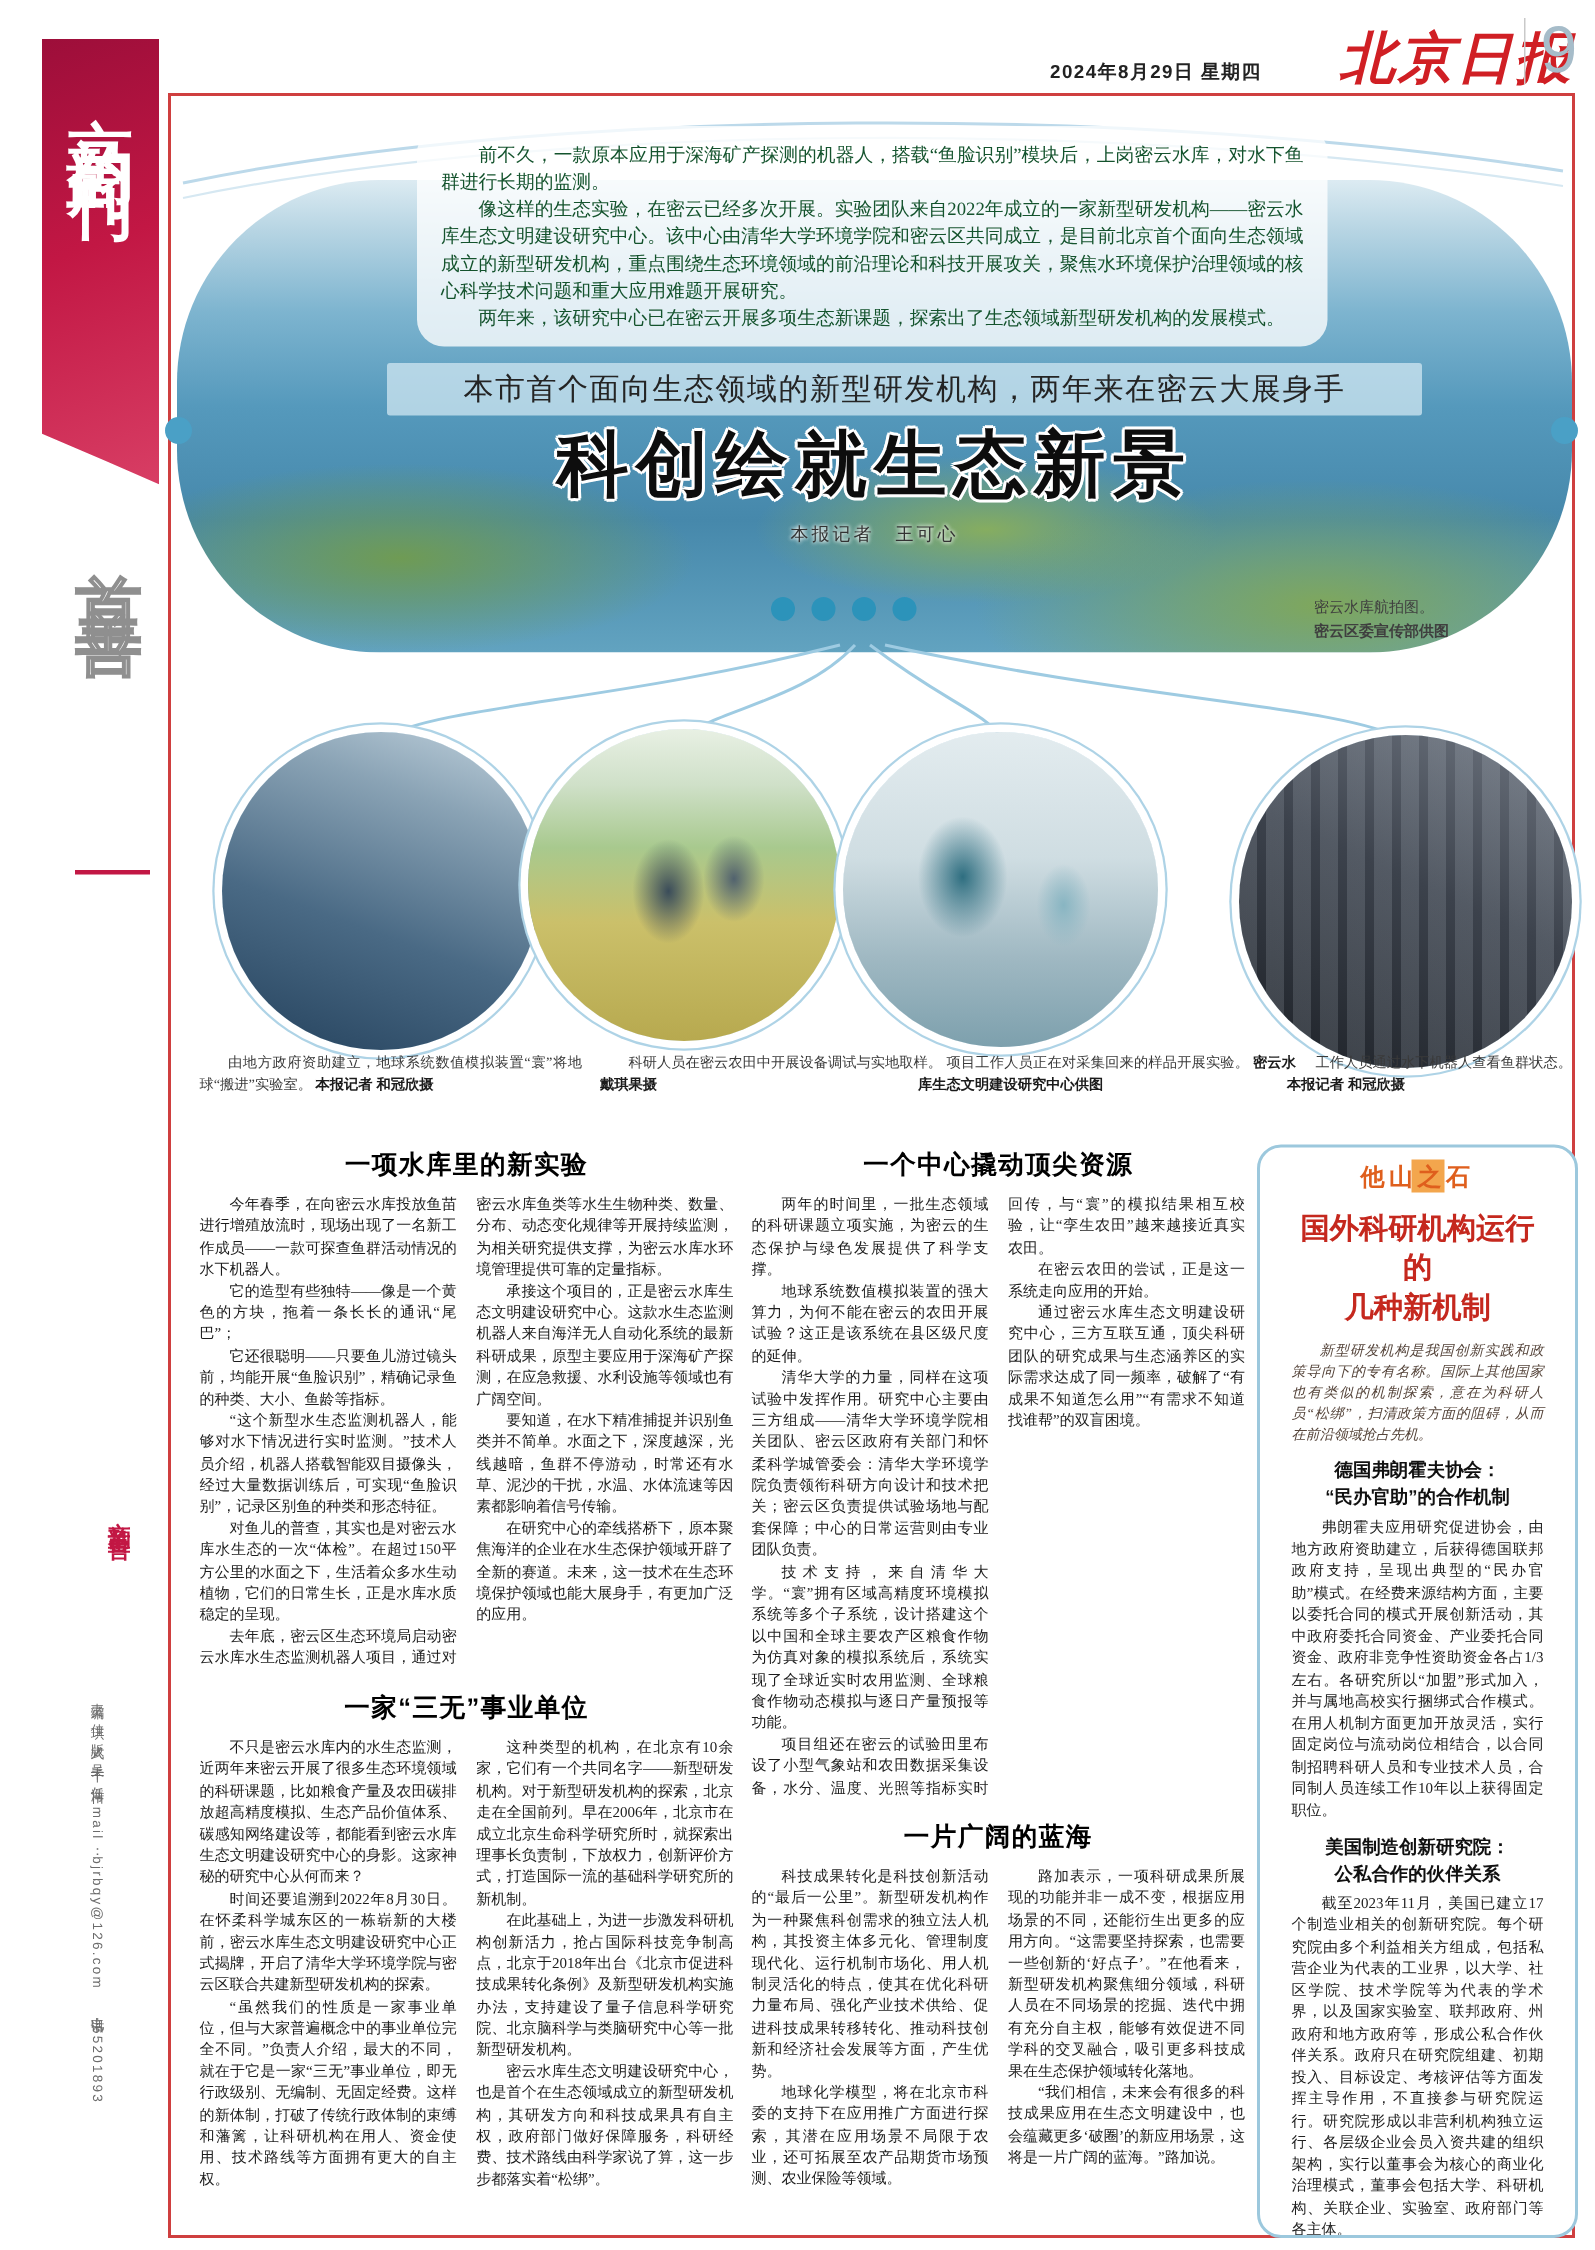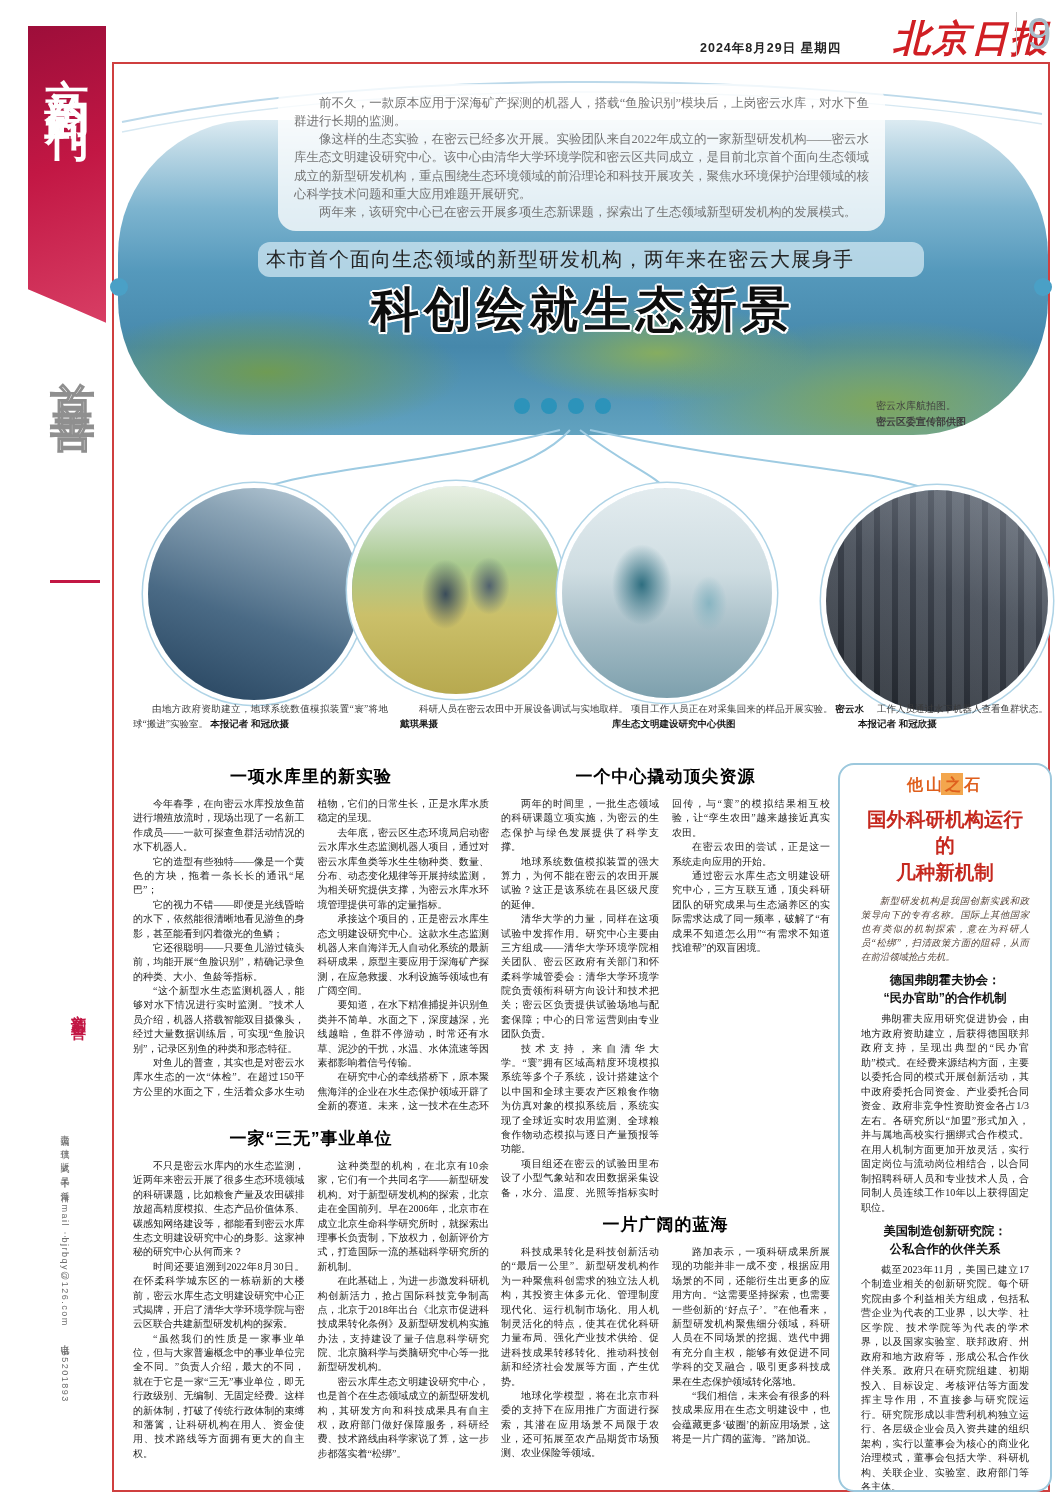--- a/index.html
+++ b/index.html
@@ -36,25 +36,25 @@
   .deco-top{left:112px;top:62px;width:938px;height:90px;pointer-events:none;}
   .hero{left:118px;top:120px;width:930px;height:315px;border-radius:135px;overflow:hidden;
         background:
           radial-gradient(280px 90px at 16% 80%,#6f9b54 0%,rgba(111,155,84,0) 70%),
           radial-gradient(330px 120px at 82% 90%,#7fa75c 0%,rgba(127,167,92,0) 70%),
           radial-gradient(220px 70px at 58% 74%,#86ad60 0%,rgba(134,173,96,0) 70%),
           linear-gradient(180deg,#dcebf2 0%,#b9d6e4 10%,#7db4cf 28%,#5599bc 48%,#4688ab 72%,#62a3c0 100%);}
   .hero-intro{left:278px;top:84px;width:575px;padding:10px 16px;border-radius:18px;
               background:rgba(255,255,255,0.78);z-index:3;
               font-family:"Liberation Serif",serif;font-size:12.5px;line-height:1.45;
-              color:#737373;text-align:justify;}
+              color:#14532d;text-align:justify;}
   .hero-intro p{margin:0;text-indent:2em;}
-  .kicker{position:absolute;left:140px;top:122px;width:650px;text-align:left;
+  .kicker{position:absolute;left:140px;top:122px;width:650px;text-align:center;
           font-size:20px;color:#242424;background:rgba(208,231,242,0.75);
-          padding:4px 8px;border-radius:12px;letter-spacing:1px;}
+          padding:4px 20px;border-radius:2px;letter-spacing:1px;}
   .headline{position:absolute;left:0;top:158px;width:100%;text-align:center;
             font-size:48px;font-weight:900;letter-spacing:5px;color:#0d0d0d;
             text-shadow:-2px 0 #fff,2px 0 #fff,0 -2px #fff,0 2px #fff,
                         -1.5px -1.5px #fff,1.5px 1.5px #fff,-1.5px 1.5px #fff,1.5px -1.5px #fff;}
   .byline{position:absolute;left:0;top:228px;width:100%;text-align:center;font-size:12px;
           color:#333;text-shadow:0 0 3px #fff,0 0 3px #fff;letter-spacing:2px;}
   .dots{position:absolute;left:396px;top:278px;display:flex;gap:11px;}
   .dot{width:16px;height:16px;border-radius:50%;background:#2c93ba;}
   .hero-cap{position:absolute;left:758px;top:278px;width:170px;font-size:10px;line-height:1.6;color:#3f3f3f;}
   .hero-cap .l1{font-family:"Liberation Serif",serif;}
@@ -135,20 +135,21 @@
 <div class="abs edit-strip">责编／佳琪　版式／吴千千　任海　Email：bjrbqy@126.com　电话：65201893</div>
 
 <svg class="abs deco-top" viewBox="0 0 938 90">
   <path d="M10,60 C260,8 650,8 930,52" fill="none" stroke="#bcd9ea" stroke-width="2"></path>
   <path d="M10,70 C260,18 650,18 930,62" fill="none" stroke="#d6e8f2" stroke-width="1.5"></path>
 </svg>
 
 <div class="abs hero">
   <div class="kicker">本市首个面向生态领域的新型研发机构，两年来在密云大展身手</div>
   <div class="headline">科创绘就生态新景</div>
+  <div class="byline">本报记者　王可心</div>
   <div class="dots">
     <span class="dot"></span>
     <span class="dot"></span>
     <span class="dot"></span>
     <span class="dot"></span>
   </div>
   <div class="hero-cap">
     <div class="l1">密云水库航拍图。</div>
     <div class="l2">密云区委宣传部供图</div>
   </div>
@@ -188,21 +189,20 @@
 <p class="abs photo-caption cap4">
   <span>工作人员通过水下机器人查看鱼群状态。</span>
   <b class="credit">本报记者 和冠欣摄</b>
 </p>
 
 <div class="abs art-left">
   <h2 class="article-title">一项水库里的新实验</h2>
   <div id="textA" class="cols">
       <p>今年春季，在向密云水库投放鱼苗进行增殖放流时，现场出现了一名新工作成员——一款可探查鱼群活动情况的水下机器人。</p>
       <p>它的造型有些独特——像是一个黄色的方块，拖着一条长长的通讯“尾巴”；</p>
-      <p>它的视力不错——即便是光线昏暗的水下，依然能很清晰地看见游鱼的身影，甚至能看到闪着微光的鱼鳞；</p>
       <p>它还很聪明——只要鱼儿游过镜头前，均能开展“鱼脸识别”，精确记录鱼的种类、大小、鱼龄等指标。</p>
       <p>“这个新型水生态监测机器人，能够对水下情况进行实时监测。”技术人员介绍，机器人搭载智能双目摄像头，经过大量数据训练后，可实现“鱼脸识别”，记录区别鱼的种类和形态特征。</p>
       <p>对鱼儿的普查，其实也是对密云水库水生态的一次“体检”。在超过150平方公里的水面之下，生活着众多水生动植物，它们的日常生长，正是水库水质稳定的呈现。</p>
       <p>去年底，密云区生态环境局启动密云水库水生态监测机器人项目，通过对密云水库鱼类等水生生物种类、数量、分布、动态变化规律等开展持续监测，为相关研究提供支撑，为密云水库水环境管理提供可靠的定量指标。</p>
       <p>承接这个项目的，正是密云水库生态文明建设研究中心。这款水生态监测机器人来自海洋无人自动化系统的最新科研成果，原型主要应用于深海矿产探测，在应急救援、水利设施等领域也有广阔空间。</p>
       <p>要知道，在水下精准捕捉并识别鱼类并不简单。水面之下，深度越深，光线越暗，鱼群不停游动，时常还有水草、泥沙的干扰，水温、水体流速等因素都影响着信号传输。</p>
       <p>在研究中心的牵线搭桥下，原本聚焦海洋的企业在水生态保护领域开辟了全新的赛道。未来，这一技术在生态环境保护领域也能大展身手，有更加广泛的应用。</p>
     </div>
   <h2 class="article-title t2">一家“三无”事业单位</h2>
   <div id="textB" class="cols">

